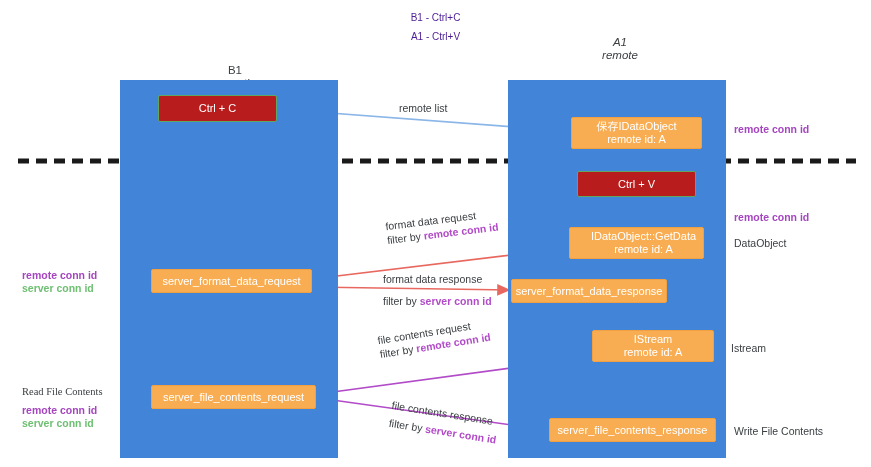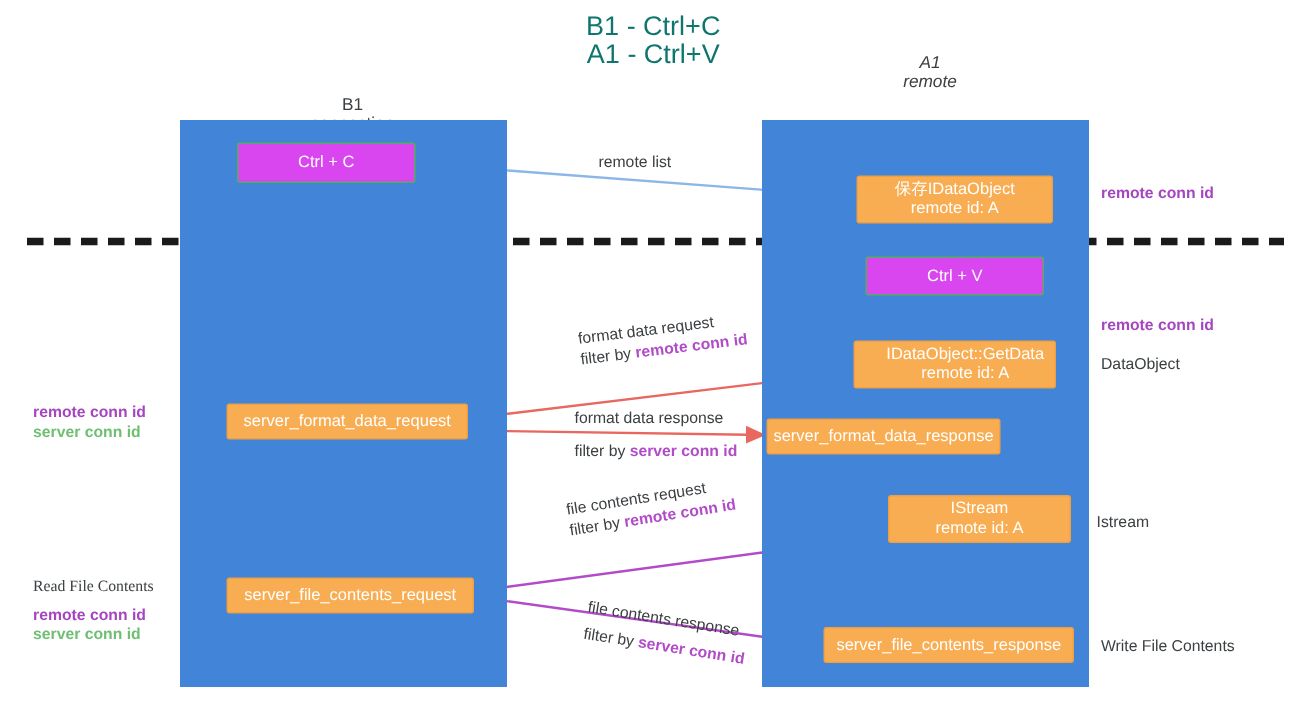--- a/index.html
+++ b/index.html
@@ -33,28 +33,28 @@
     display:flex;
     align-items:center;
     justify-content:center;
     text-align:center;
     color:#ffffff;
     font-size:11px;
     line-height:13px;
     white-space:pre-line;
     box-sizing:border-box;
   }
-  .node.green{background:#d946ef;border:1px solid #5fa864;}
+  .node.green{background:#b91c1c;border:1px solid #5fa864;}
   .node.orange{background:#f9ad52;border:1px solid #f0a040;}
 
   .title{
     position:absolute;
     text-align:center;
-    color:#0f766e;
-    font-size:18px;
+    color:#4c1d95;
+    font-size:10px;
     line-height:19px;
     white-space:pre-line;
     width:100%;
   }
 
   .edge-label{
     position:absolute;
     font-size:10.5px;
     line-height:14px;
     color:#3c4043;

